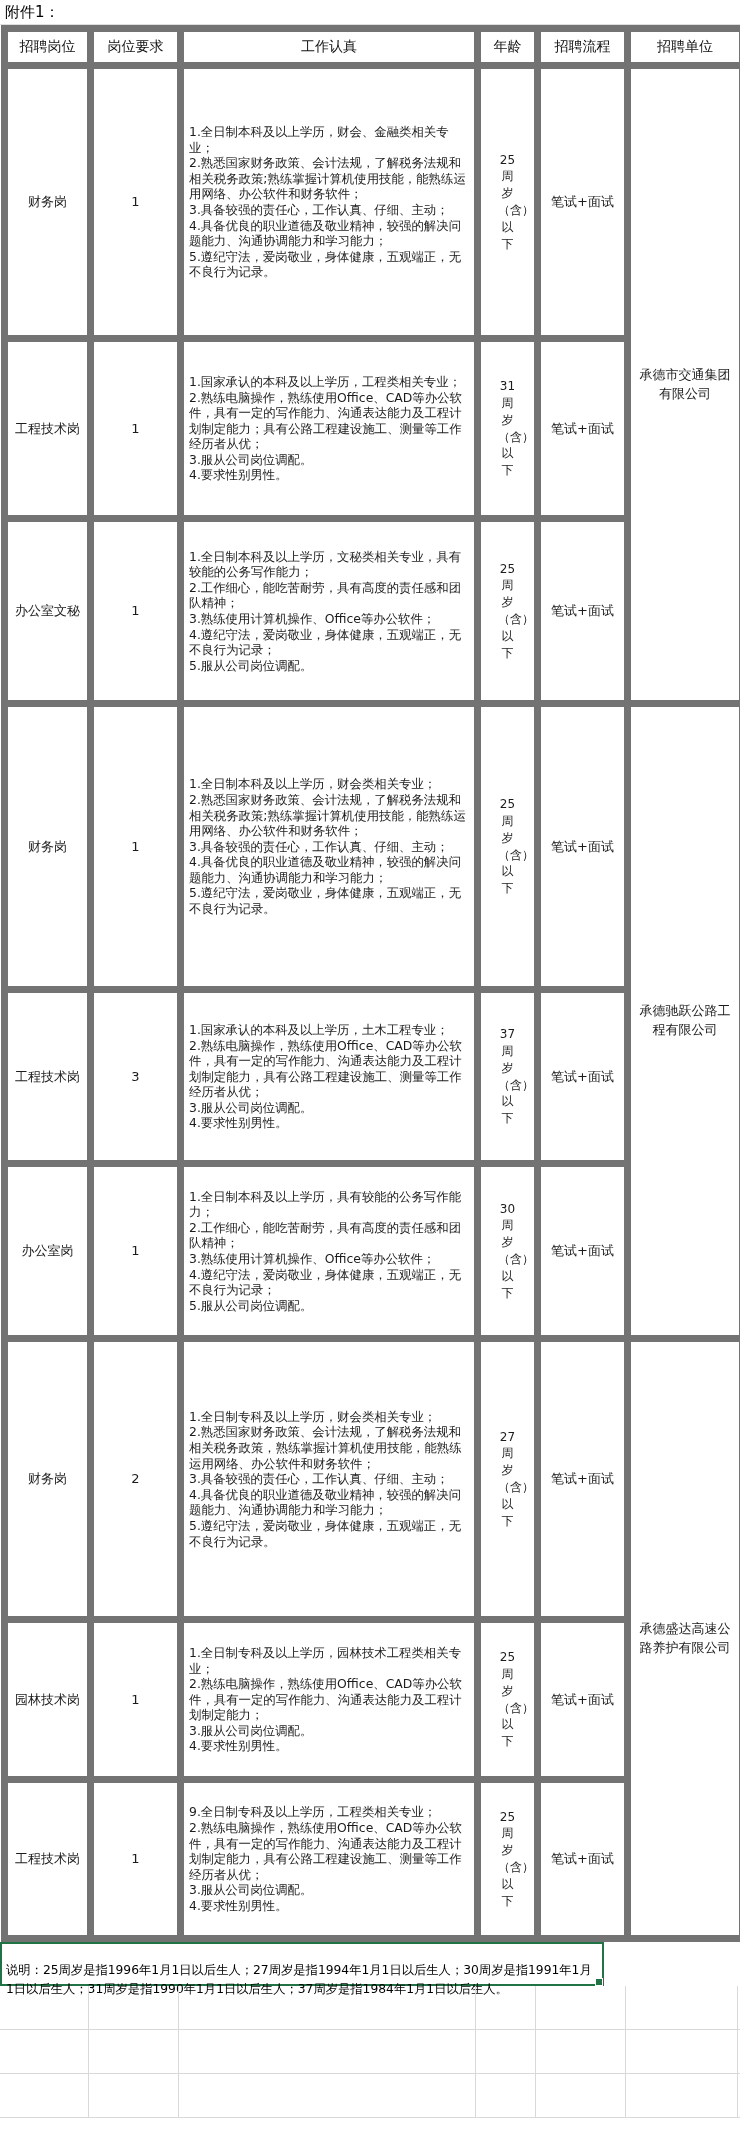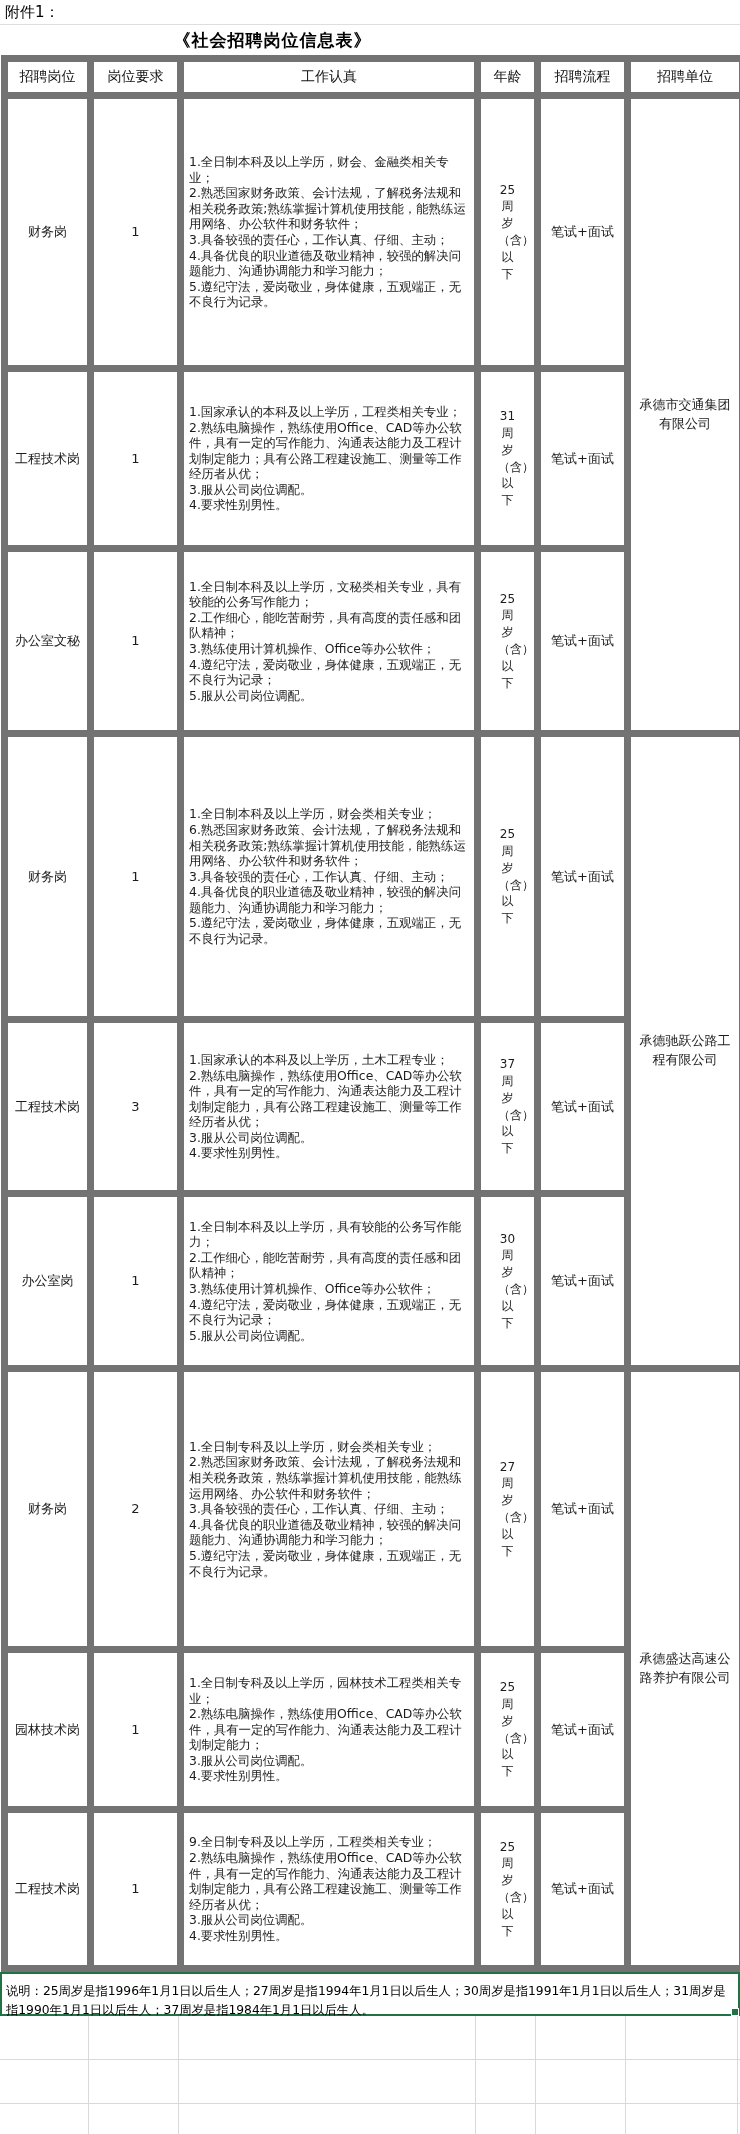--- a/index.html
+++ b/index.html
@@ -33,23 +33,23 @@
     line-height:1.35;
   }
   td.req{
     text-align:left;vertical-align:middle;font-size:12.4px;line-height:15.6px;
     padding:3px 5px;white-space:pre-line;margin-top:47px;
   }
   td.age{font-size:12px;padding:1px 17px;line-height:1.4;}
   td.comp{font-size:13px;line-height:1.45;padding:0 4px;}
 
   .note{
-    position:relative;box-sizing:border-box;width:740px;height:44px;
+    position:relative;box-sizing:border-box;width:604px;height:44px;
     border:2px solid #217346;background:#fff;
-    font-size:12.3px;line-height:19px;padding:8px 4px;color:#000;
+    font-size:12.3px;line-height:19px;padding:17px 4px;color:#000;
   }
   .fill-handle{
     position:absolute;right:-1px;bottom:-2px;width:6px;height:6px;
     background:#217346;border:1px solid #fff;
   }
 
   .empty-grid{position:relative;width:740px;height:132px;}
   .empty-grid .row{height:44px;box-sizing:border-box;border-bottom:1px solid #d9d9d9;}
   .empty-grid .vline{
     position:absolute;top:0;bottom:0;width:1px;background:#d9d9d9;
@@ -57,23 +57,20 @@
 </style>
 </head>
 <body>
 
 <div class="sheet">
 
   <div class="attachment-row">
     <span>附件1：</span>
   </div>
 
-  <div class="title-row">
-    <span class="title">《社会招聘岗位信息表》</span>
-  </div>
 
   <table class="grid">
     <colgroup>
       <col style="width:86px">
         <col style="width:90px">
         <col style="width:297px">
       <col style="width:60px">
         <col style="width:90px">
         <col style="width:115px">
     </colgroup>
@@ -118,21 +115,21 @@
 3.熟练使用计算机操作、Office等办公软件；
 4.遵纪守法，爱岗敬业，身体健康，五观端正，无不良行为记录；
 5.服从公司岗位调配。</td>
         <td class="c age">25周岁（含）以下</td>
         <td class="c">笔试+面试</td>
       </tr>
       <tr style="height:286px">
         <td class="c">财务岗</td>
         <td class="c">1</td>
         <td class="req">1.全日制本科及以上学历，财会类相关专业；
-6.熟悉国家财务政策、会计法规，了解税务法规和相关税务政策;熟练掌握计算机使用技能，能熟练运用网络、办公软件和财务软件；
+2.熟悉国家财务政策、会计法规，了解税务法规和相关税务政策;熟练掌握计算机使用技能，能熟练运用网络、办公软件和财务软件；
 3.具备较强的责任心，工作认真、仔细、主动；
 4.具备优良的职业道德及敬业精神，较强的解决问题能力、沟通协调能力和学习能力；
 5.遵纪守法，爱岗敬业，身体健康，五观端正，无不良行为记录。</td>
         <td class="c age">25周岁（含）以下</td>
         <td class="c">笔试+面试</td>
         <td class="c comp" rowspan="3">承德驰跃公路工程有限公司</td>
       </tr>
       <tr style="height:174px">
         <td class="c">工程技术岗</td>
         <td class="c">3</td>

